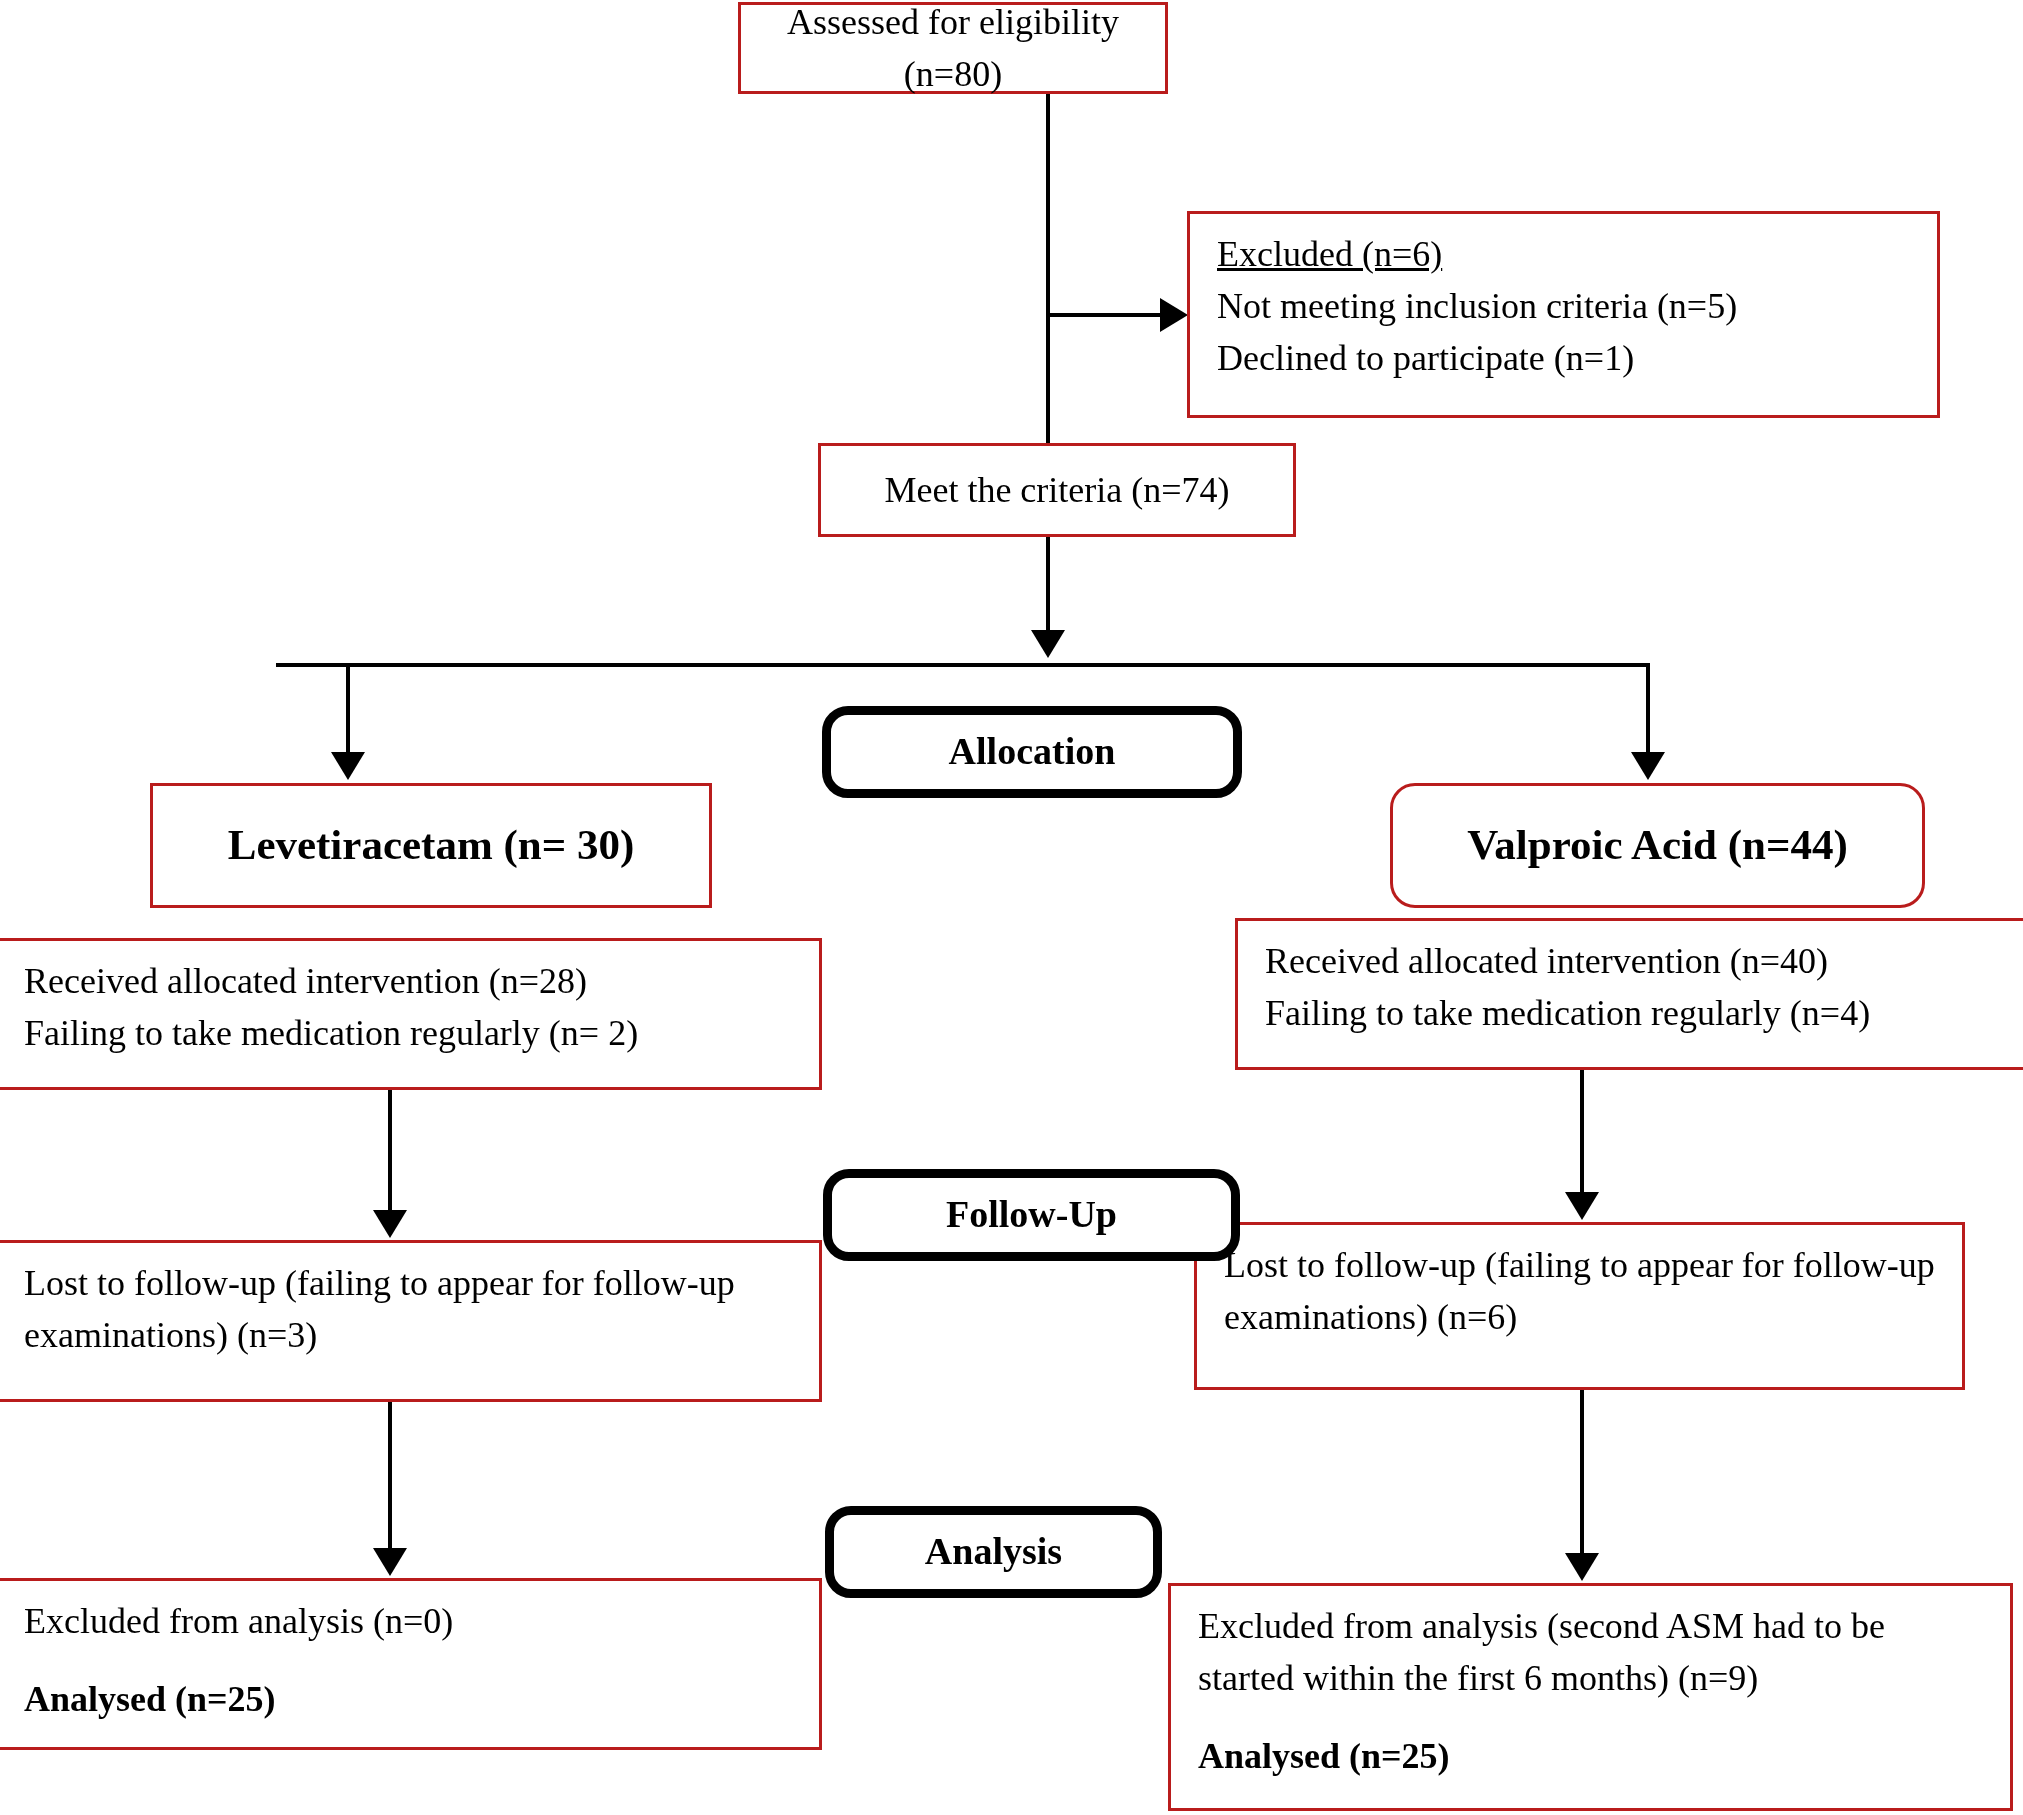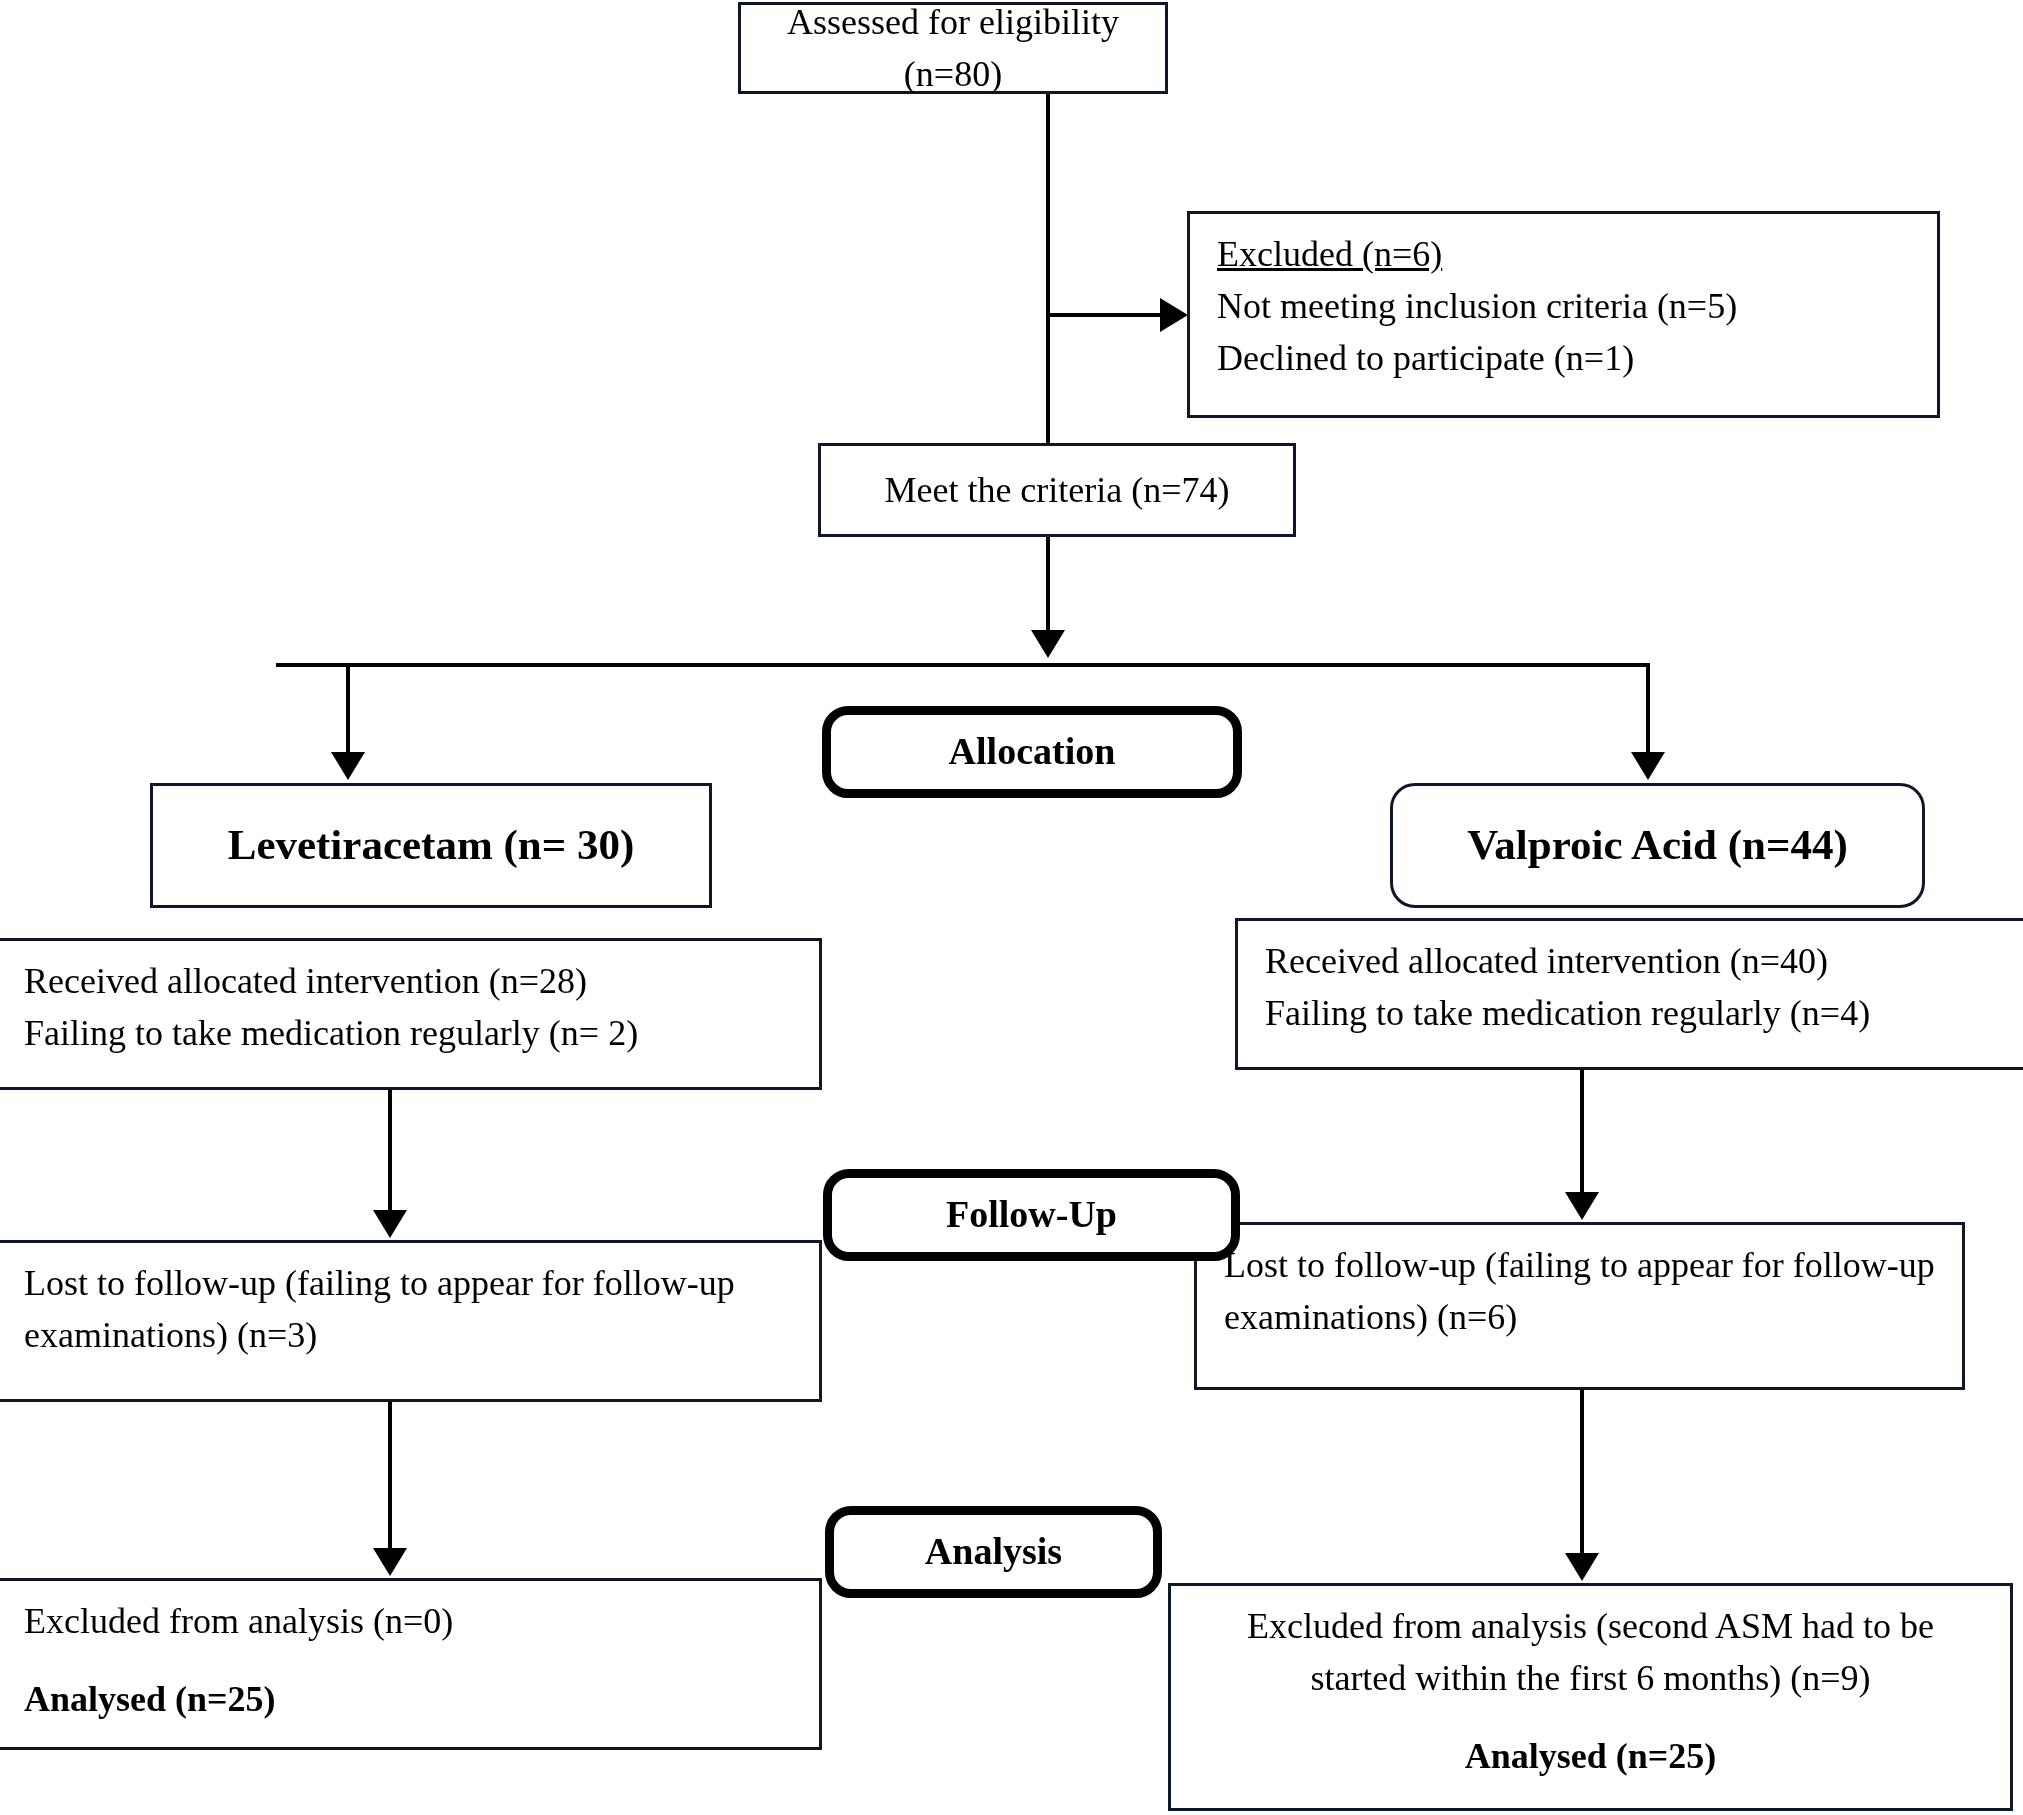--- a/index.html
+++ b/index.html
@@ -14,21 +14,21 @@
   #diagram {
     position: relative;
     width: 2023px;
     height: 1815px;
     background: #ffffff;
     overflow: hidden;
   }
   .box {
     position: absolute;
     box-sizing: border-box;
-    border: 3px solid #0f172a;
+    border: 3px solid #b91c1c;
     background: #ffffff;
     z-index: 5;
   }
   .box .txt {
     display: block;
   }
   .pad {
     padding: 14px 27px;
   }
   .center-box {
@@ -176,20 +176,20 @@
   <div class="stage fs-stage" style="left:825px; top:1462px; width:337px; height:92px;">
     <span class="txt">Analysis</span>
   </div>
 
   <div class="box pad fs-main" style="left:-6px; top:1578px; width:828px; height:172px;">
     <span class="txt line-row">Excluded from analysis (n=0)</span>
     <span class="gap"></span>
     <span class="txt line-row bold-txt">Analysed (n=25)</span>
   </div>
 
-  <div class="box pad fs-main" style="left:1168px; top:1583px; width:845px; height:228px;text-align:center;">
+  <div class="box pad fs-main" style="left:1168px; top:1583px; width:845px; height:228px;">
     <span class="txt line-row">Excluded from analysis (second ASM had to be</span>
     <span class="txt line-row">started within the first 6 months) (n=9)</span>
     <span class="gap"></span>
     <span class="txt line-row bold-txt">Analysed (n=25)</span>
   </div>
 
 </div>
 
 </body></html>

